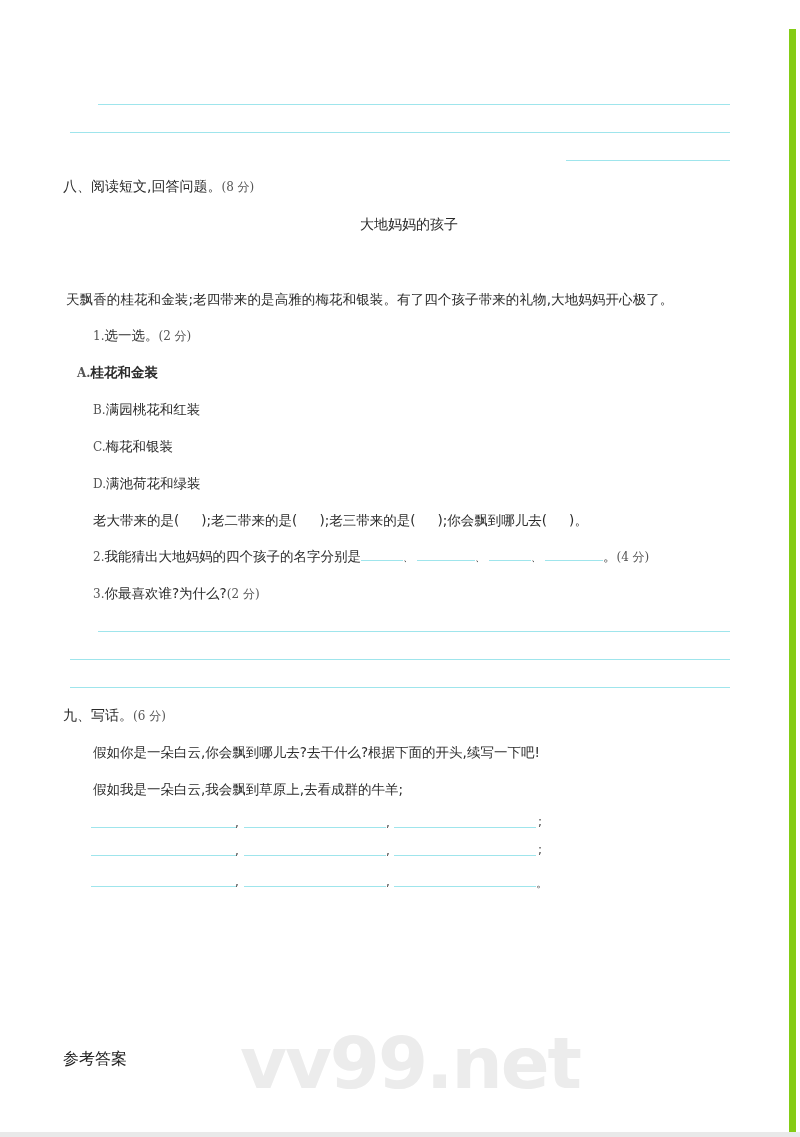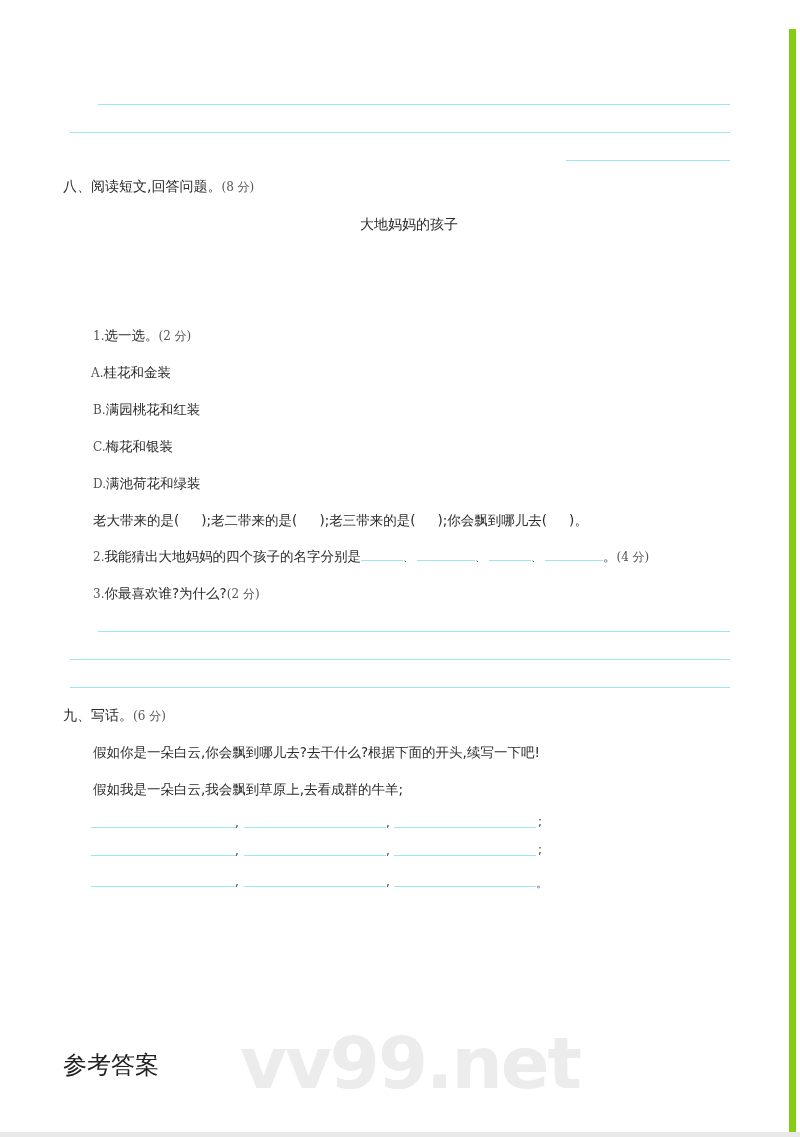--- a/index.html
+++ b/index.html
@@ -15,21 +15,21 @@
     .bottom-strip {
       position: absolute; left: 0; top: 1132px; width: 800px; height: 5px; background: #e9e9e9;
     }
     .rule { position: absolute; height: 0; border-top: 1.5px solid #9fe5ec; }
     .t { position: absolute; white-space: nowrap; font-size: 13.5px; line-height: 18px; }
     .sm { font-family: "DejaVu Serif", "Liberation Serif", serif; color: #555; font-size: 12px; }
     .heading { font-size: 14px; }
     .title { font-size: 14px; }
     .blank { display: inline-block; border-bottom: 1.5px solid #9fe5ec; height: 12px; vertical-align: baseline; }
     .paren-gap { display: inline-block; }
-    .answer-title { position: absolute; left: 63px; top: 1020px; font-size: 24px; color: #222; }
+    .answer-title { position: absolute; left: 63px; top: 1020px; font-size: 16px; color: #222; }
     .watermark {
       position: absolute; left: 240px; top: 998px; font-family: "DejaVu Sans", sans-serif;
       font-weight: bold; font-size: 72px; color: #ececec; letter-spacing: -2px; line-height: 72px;
     }
     .punct { position: absolute; font-size: 12px; color: #444; }
   </style>
 </head>
 <body>
 
 <div class="page">
@@ -37,26 +37,27 @@
   <div class="rule" style="left:98px; top:75px; width:632px;"></div>
   <div class="rule" style="left:70px; top:103px; width:660px;"></div>
   <div class="rule" style="left:566px; top:131px; width:164px;"></div>
 
   <div class="t heading" style="left:63px; top:148px;">
     <span>八、阅读短文,回答问题。</span><span class="sm">(8 分)</span>
   </div>
 
   <div class="t title" style="left:360px; top:186px;">大地妈妈的孩子</div>
 
+  <div class="t" style="left:66px; top:261px; letter-spacing:0.1px;">天飘香的桂花和金装;老四带来的是高雅的梅花和银装。有了四个孩子带来的礼物,大地妈妈开心极了。</div>
 
   <div class="t" style="left:93px; top:297px;">
     <span class="sm">1.</span><span>选一选。</span><span class="sm">(2 分)</span>
   </div>
 
-  <div class="t" style="left:91px; top:334px;">
+  <div class="t" style="left:77px; top:334px;font-weight:bold;">
     <span class="sm">A.</span><span>桂花和金装</span>
   </div>
   <div class="t" style="left:93px; top:371px;">
     <span class="sm">B.</span><span>满园桃花和红装</span>
   </div>
   <div class="t" style="left:93px; top:408px;">
     <span class="sm">C.</span><span>梅花和银装</span>
   </div>
   <div class="t" style="left:93px; top:445px;">
     <span class="sm">D.</span><span>满池荷花和绿装</span>

